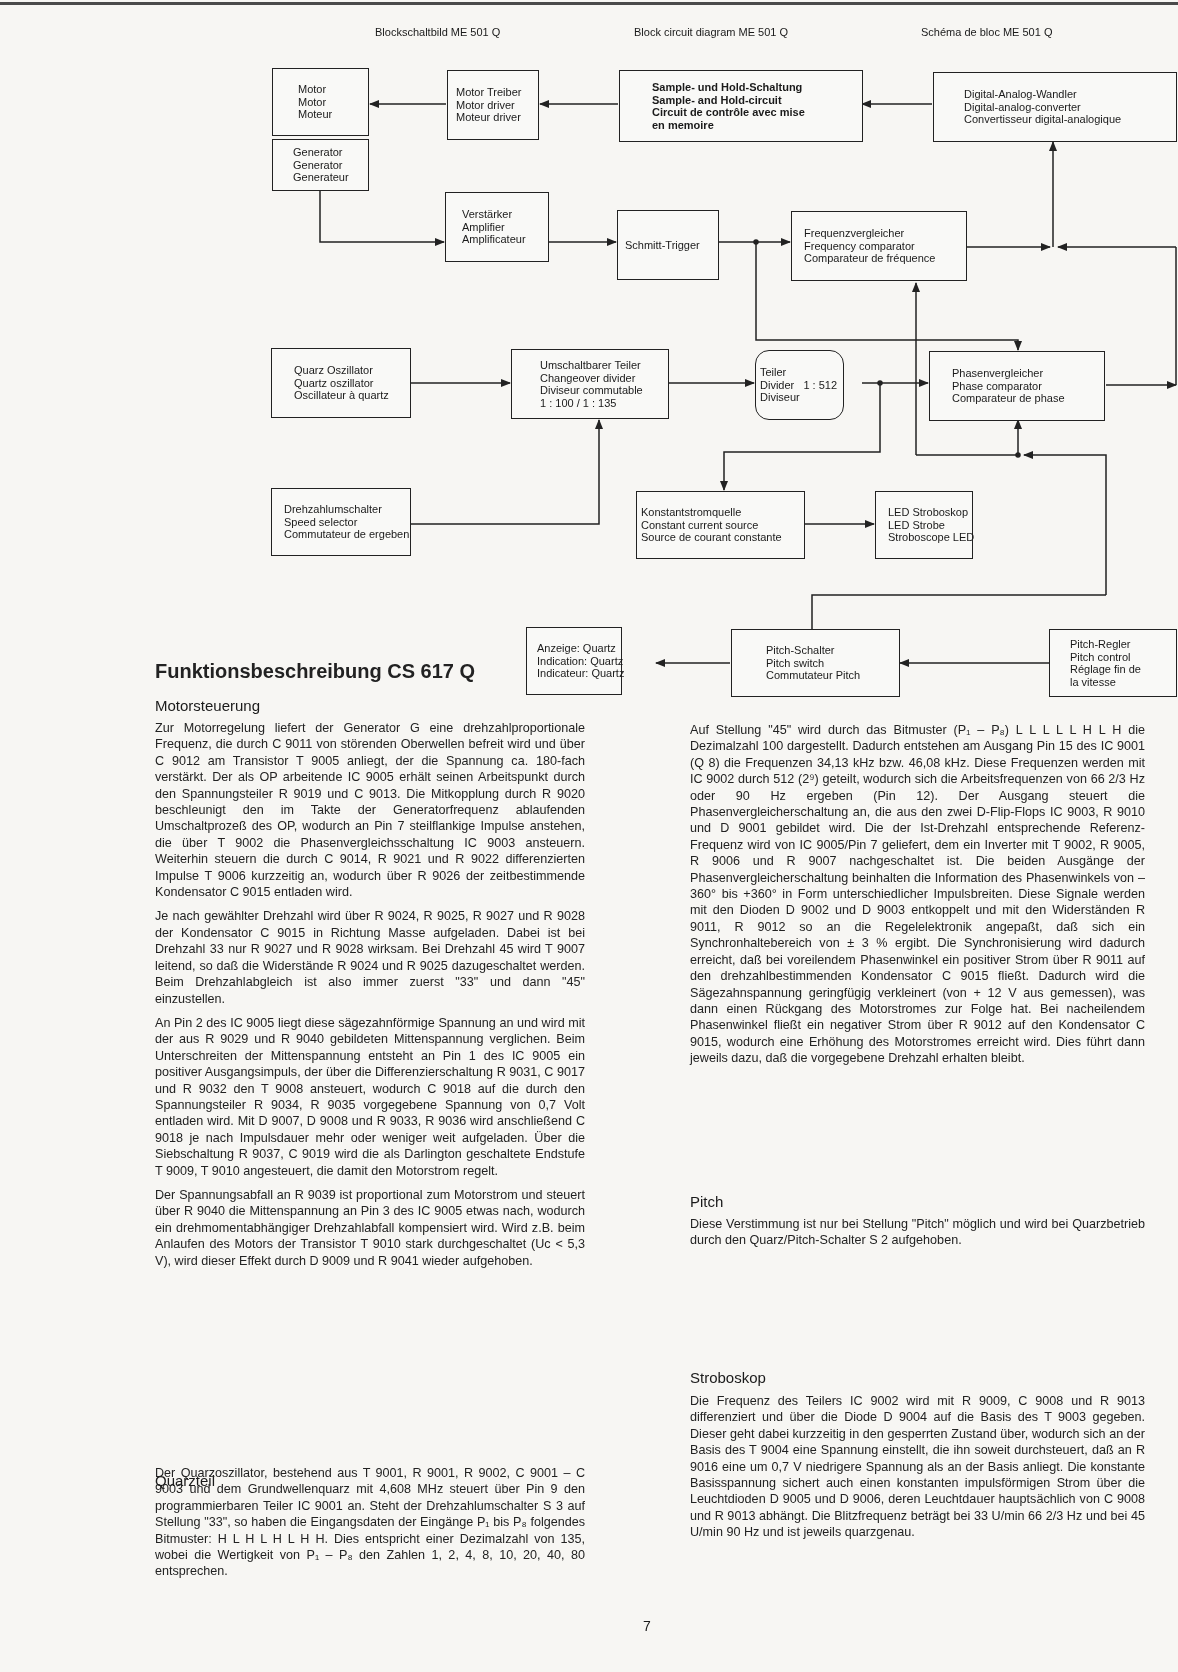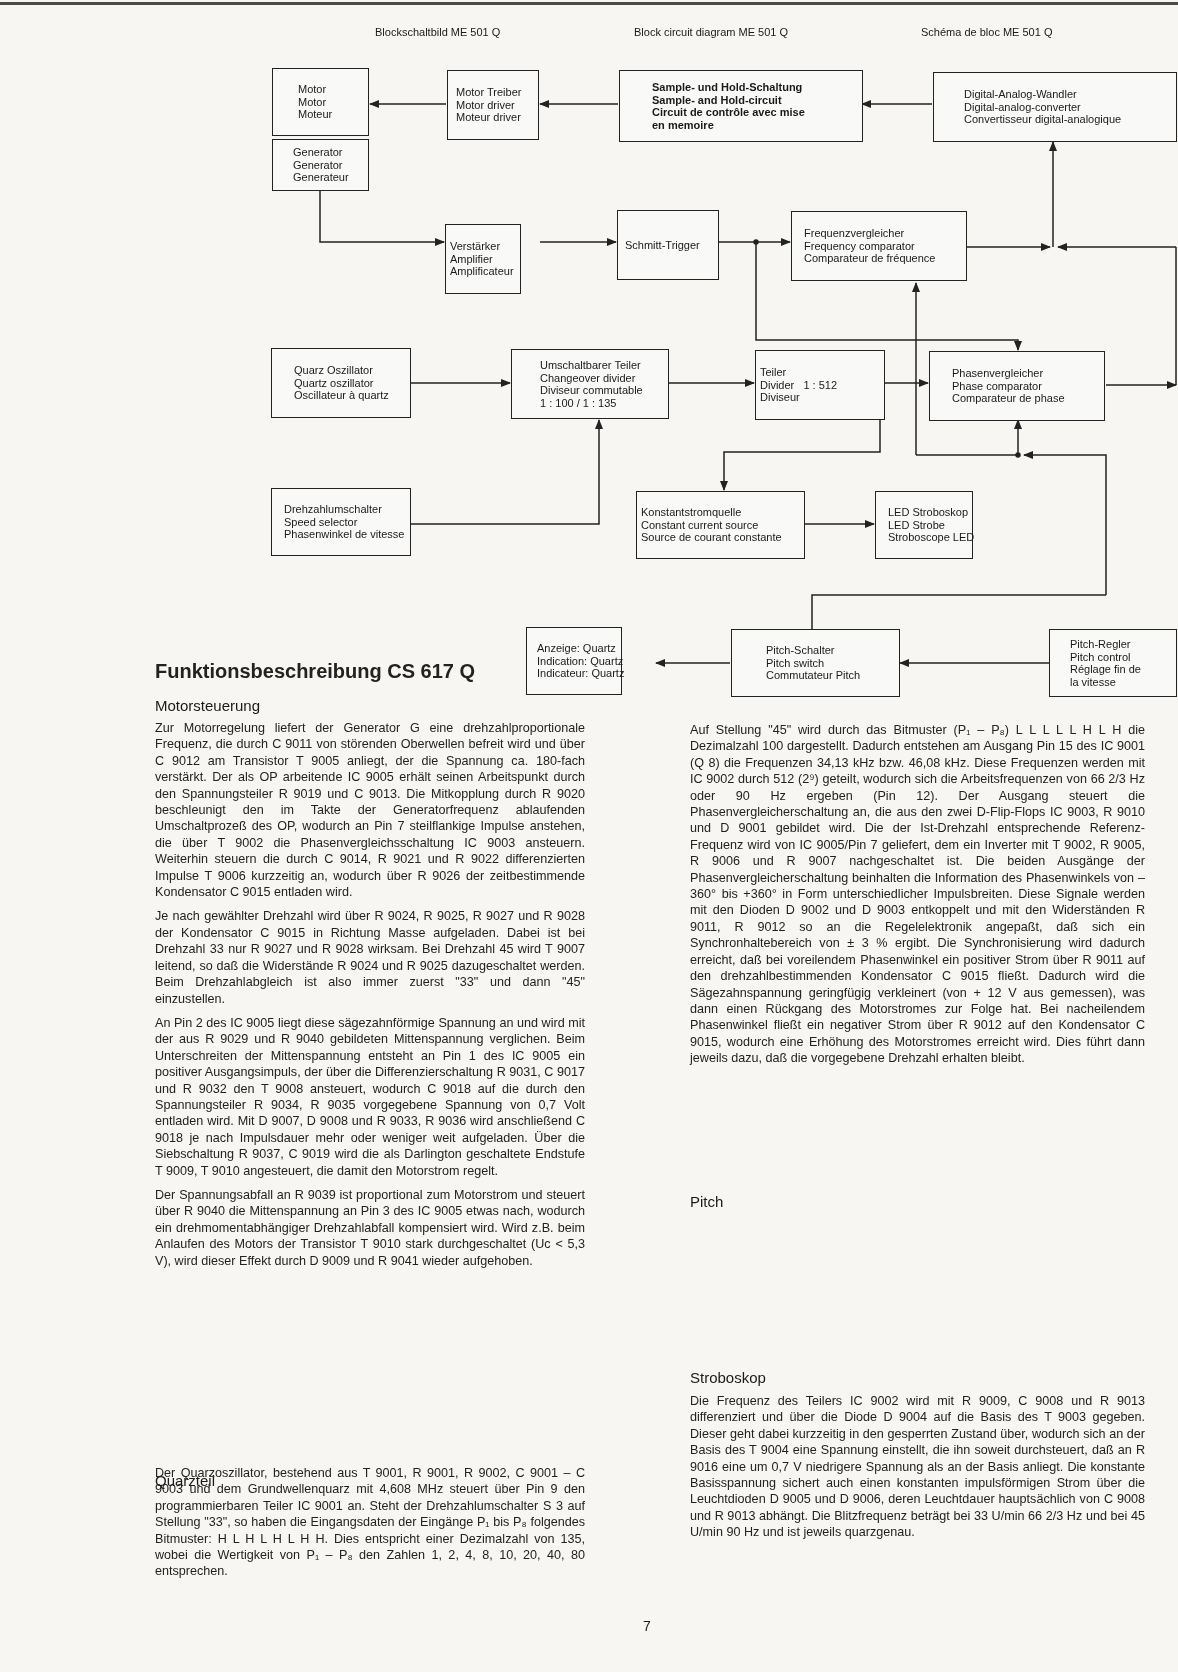--- a/index.html
+++ b/index.html
@@ -103,21 +103,21 @@
   <span>Sample- und Hold-Schaltung</span>
   <span>Sample- and Hold-circuit</span>
   <span>Circuit de contrôle avec mise</span>
   <span>en memoire</span>
 </div>
 <div class="box" style="left:933px;top:72px;width:244px;height:70px;padding-left:30px;">
   <span>Digital-Analog-Wandler</span>
   <span>Digital-analog-converter</span>
   <span>Convertisseur digital-analogique</span>
 </div>
-<div class="box" style="left:445px;top:224px;width:76px;height:70px;padding-left:4px;">
+<div class="box" style="left:445px;top:192px;width:104px;height:70px;padding-left:16px;">
   <span>Verstärker</span>
   <span>Amplifier</span>
   <span>Amplificateur</span>
 </div>
 <div class="box" style="left:617px;top:210px;width:102px;height:70px;padding-left:7px;">
   <span>Schmitt-Trigger</span>
 </div>
 <div class="box" style="left:791px;top:211px;width:176px;height:70px;padding-left:12px;">
   <span>Frequenzvergleicher</span>
   <span>Frequency comparator</span>
@@ -127,34 +127,34 @@
   <span>Quarz Oszillator</span>
   <span>Quartz oszillator</span>
   <span>Oscillateur à quartz</span>
 </div>
 <div class="box" style="left:511px;top:349px;width:158px;height:70px;padding-left:28px;">
   <span>Umschaltbarer Teiler</span>
   <span>Changeover divider</span>
   <span>Diviseur commutable</span>
   <span>1 : 100 / 1 : 135</span>
 </div>
-<div class="box" style="left:755px;top:350px;width:130px;height:70px;padding-left:4px;">
+<div class="box" style="left:755px;top:350px;width:89px;height:70px;padding-left:4px;border-radius:14px;">
   <span>Teiler</span>
   <span><span style="display:inline">Divider</span>&nbsp;&nbsp;&nbsp;<span style="display:inline">1 : 512</span></span>
   <span>Diviseur</span>
 </div>
 <div class="box" style="left:929px;top:351px;width:176px;height:70px;padding-left:22px;">
   <span>Phasenvergleicher</span>
   <span>Phase comparator</span>
   <span>Comparateur de phase</span>
 </div>
 <div class="box" style="left:271px;top:488px;width:140px;height:68px;padding-left:12px;">
   <span>Drehzahlumschalter</span>
   <span>Speed selector</span>
-  <span>Phasenwinkel de vitesse</span>
+  <span>Commutateur de ergeben</span>
 </div>
 <div class="box" style="left:636px;top:491px;width:169px;height:68px;padding-left:4px;">
   <span>Konstantstromquelle</span>
   <span>Constant current source</span>
   <span>Source de courant constante</span>
 </div>
 <div class="box" style="left:875px;top:491px;width:98px;height:68px;padding-left:12px;">
   <span>LED Stroboskop</span>
   <span>LED Strobe</span>
   <span>Stroboscope LED</span>
@@ -190,20 +190,21 @@
 <div class="para" style="left:155px;top:1465px;width:430px;">
   <p>Der Quarzoszillator, bestehend aus T 9001, R 9001, R 9002, C 9001 – C 9003 und dem Grundwellenquarz mit 4,608 MHz steuert über Pin 9 den programmierbaren Teiler IC 9001 an. Steht der Drehzahlumschalter S 3 auf Stellung "33", so haben die Eingangsdaten der Eingänge P₁ bis P₈ folgendes Bitmuster: H L H L H L H H. Dies entspricht einer Dezimalzahl von 135, wobei die Wertigkeit von P₁ – P₈ den Zahlen 1, 2, 4, 8, 10, 20, 40, 80 entsprechen.</p>
 </div>
 
 <div class="para" style="left:690px;top:722px;width:455px;">
   <p>Auf Stellung "45" wird durch das Bitmuster (P₁ – P₈) L L L L L H L H die Dezimalzahl 100 dargestellt. Dadurch entstehen am Ausgang Pin 15 des IC 9001 (Q 8) die Frequenzen 34,13 kHz bzw. 46,08 kHz. Diese Frequenzen werden mit IC 9002 durch 512 (2⁹) geteilt, wodurch sich die Arbeitsfrequenzen von 66 2/3 Hz oder 90 Hz ergeben (Pin 12). Der Ausgang steuert die Phasenvergleicherschaltung an, die aus den zwei D-Flip-Flops IC 9003, R 9010 und D 9001 gebildet wird. Die der Ist-Drehzahl entsprechende Referenz-Frequenz wird von IC 9005/Pin 7 geliefert, dem ein Inverter mit T 9002, R 9005, R 9006 und R 9007 nachgeschaltet ist. Die beiden Ausgänge der Phasenvergleicherschaltung beinhalten die Information des Phasenwinkels von –360° bis +360° in Form unterschiedlicher Impulsbreiten. Diese Signale werden mit den Dioden D 9002 und D 9003 entkoppelt und mit den Widerständen R 9011, R 9012 so an die Regelelektronik angepaßt, daß sich ein Synchronhaltebereich von ± 3 % ergibt. Die Synchronisierung wird dadurch erreicht, daß bei voreilendem Phasenwinkel ein positiver Strom über R 9011 auf den drehzahlbestimmenden Kondensator C 9015 fließt. Dadurch wird die Sägezahnspannung geringfügig verkleinert (von + 12 V aus gemessen), was dann einen Rückgang des Motorstromes zur Folge hat. Bei nacheilendem Phasenwinkel fließt ein negativer Strom über R 9012 auf den Kondensator C 9015, wodurch eine Erhöhung des Motorstromes erreicht wird. Dies führt dann jeweils dazu, daß die vorgegebene Drehzahl erhalten bleibt.</p>
 </div>
 
 <div class="h2" style="left:690px;top:1193px;">Pitch</div>
 <div class="para" style="left:690px;top:1216px;width:455px;">
+  <p>Diese Verstimmung ist nur bei Stellung "Pitch" möglich und wird bei Quarzbetrieb durch den Quarz/Pitch-Schalter S 2 aufgehoben.</p>
 </div>
 
 <div class="h2" style="left:690px;top:1369px;">Stroboskop</div>
 <div class="para" style="left:690px;top:1393px;width:455px;">
   <p>Die Frequenz des Teilers IC 9002 wird mit R 9009, C 9008 und R 9013 differenziert und über die Diode D 9004 auf die Basis des T 9003 gegeben. Dieser geht dabei kurzzeitig in den gesperrten Zustand über, wodurch sich an der Basis des T 9004 eine Spannung einstellt, die ihn soweit durchsteuert, daß an R 9016 eine um 0,7 V niedrigere Spannung als an der Basis anliegt. Die konstante Basisspannung sichert auch einen konstanten impulsförmigen Strom über die Leuchtdioden D 9005 und D 9006, deren Leuchtdauer hauptsächlich von C 9008 und R 9013 abhängt. Die Blitzfrequenz beträgt bei 33 U/min 66 2/3 Hz und bei 45 U/min 90 Hz und ist jeweils quarzgenau.</p>
 </div>
 
 <div class="pagenum">7</div>
 
 </body></html>

